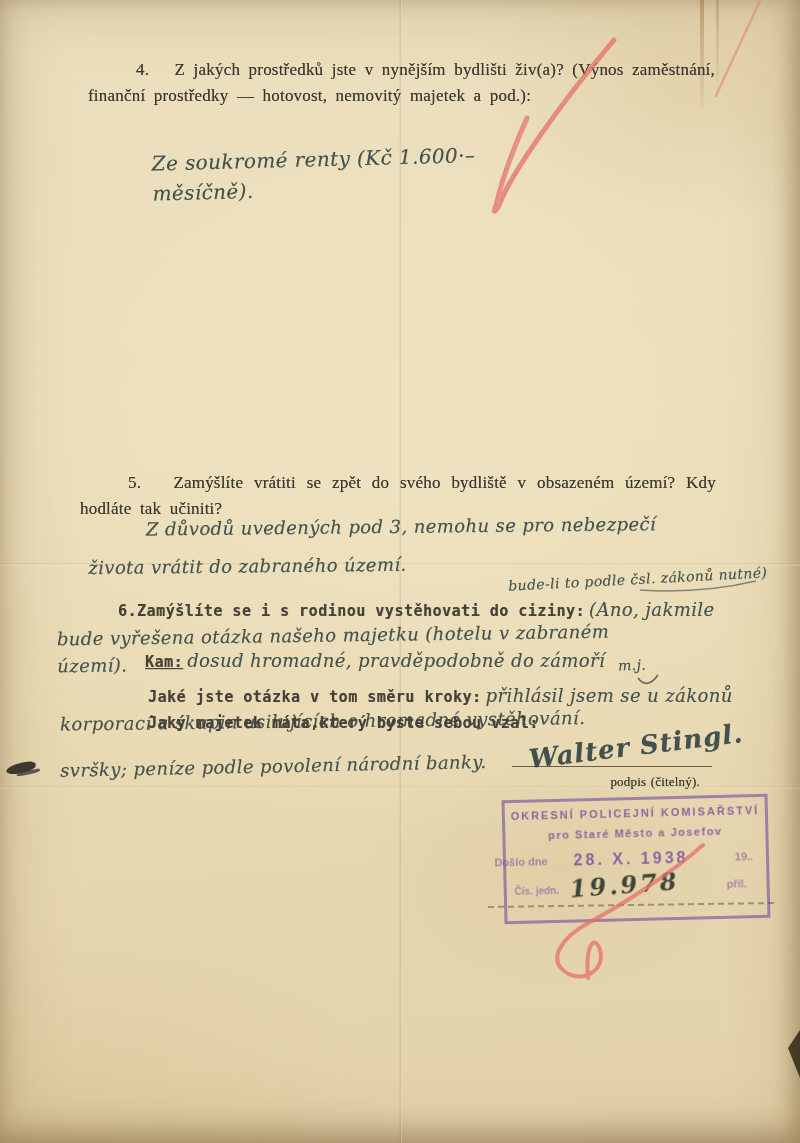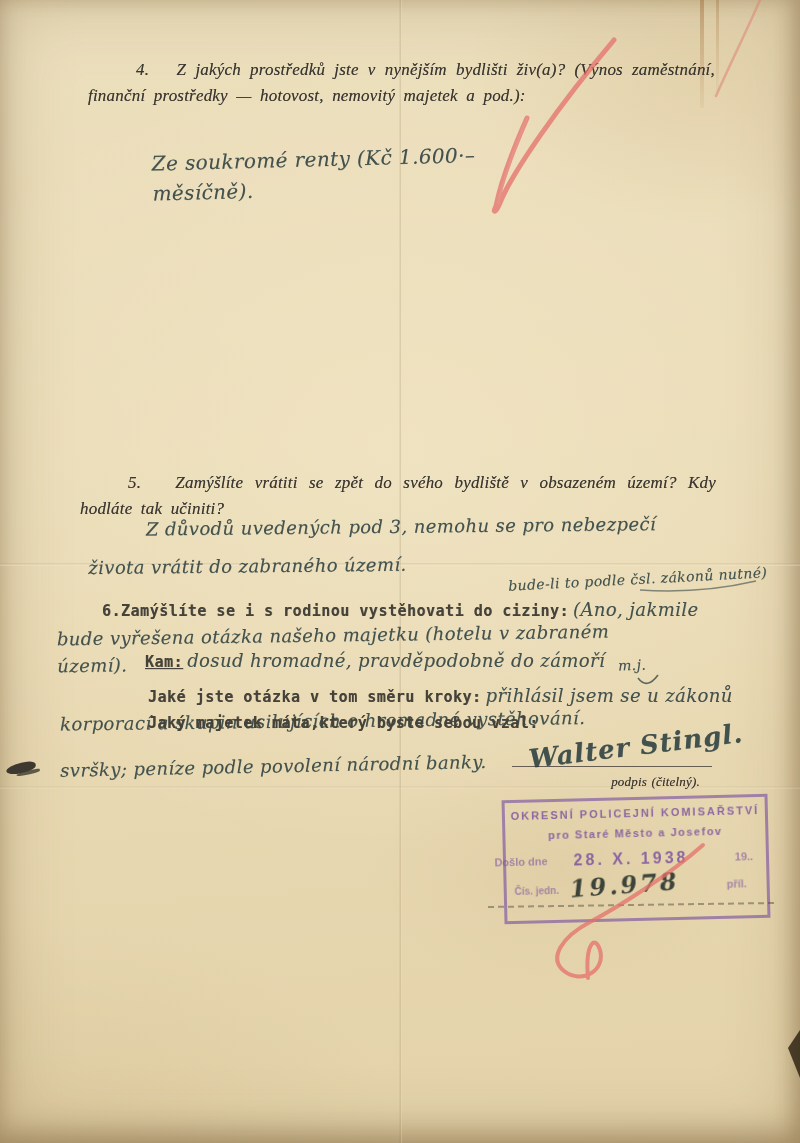--- a/index.html
+++ b/index.html
@@ -14,21 +14,20 @@
       linear-gradient(176deg,#ecdfbd 0%, #e9dab4 55%, #e3d2a9 100%);
     box-shadow: inset 0 0 70px rgba(120,90,45,0.28), inset 0 -14px 24px rgba(90,65,30,0.25), inset -8px 0 18px rgba(110,80,40,0.22);
   }
   .abs{position:absolute;}
   
   .printed{
     font-family:"Liberation Serif",serif;color:#3a3630;
     font-size:17px;line-height:26px;text-align:justify;
     word-spacing:4px;letter-spacing:0.2px;
     text-shadow:0 0 0.5px rgba(58,54,48,0.6);
-    font-style:italic;
   }
   .printed .qindent{display:inline-block;width:48px;}
   
   .typed{
     font-family:"DejaVu Sans Mono","Liberation Mono",monospace;
     color:#45423a;font-size:15px;font-weight:bold;letter-spacing:0.5px;
     text-shadow:0.4px 0.4px 0.6px rgba(60,55,45,0.45);
     white-space:nowrap;
   }
   
@@ -87,21 +86,21 @@
 
   <div class="abs printed" style="left:80px;top:470px;width:636px;">
     <span class="qindent"></span><span>5.</span>&nbsp;&nbsp;
     <span>Zamýšlíte vrátiti se zpět do svého bydliště v obsazeném území? Kdy hodláte tak učiniti?</span>
   </div>
 
   <div class="abs hand hand-md" style="left:88px;top:508px;width:580px;text-indent:58px;transform:rotate(-0.6deg);line-height:38px;">Z důvodů uvedených pod 3, nemohu se pro nebezpečí života vrátit do zabraného území.</div>
 
   <div class="abs hand hand-sm" style="left:508px;top:571px;width:260px;transform:rotate(-3deg);">bude-li to podle čsl. zákonů nutné)</div>
 
-  <div class="abs" style="left:102px;top:596px;white-space:nowrap;">
+  <div class="abs" style="left:118px;top:596px;white-space:nowrap;">
     <span class="typed">6.Zamýšlíte se i s rodinou vystěhovati do ciziny:</span>
     <span class="hand hand-md">(Ano, jakmile</span>
   </div>
 
   <div class="abs hand hand-md" style="left:57px;top:621px;width:620px;transform:rotate(-0.8deg);">bude vyřešena otázka našeho majetku (hotelu v zabraném území).</div>
 
   <div class="abs" style="left:145px;top:647px;white-space:nowrap;">
     <span class="typed" style="text-decoration:underline;margin-top:19px;">Kam:</span>
     <span class="hand hand-md">dosud hromadné, pravděpodobně do zámoří</span>
   </div>

